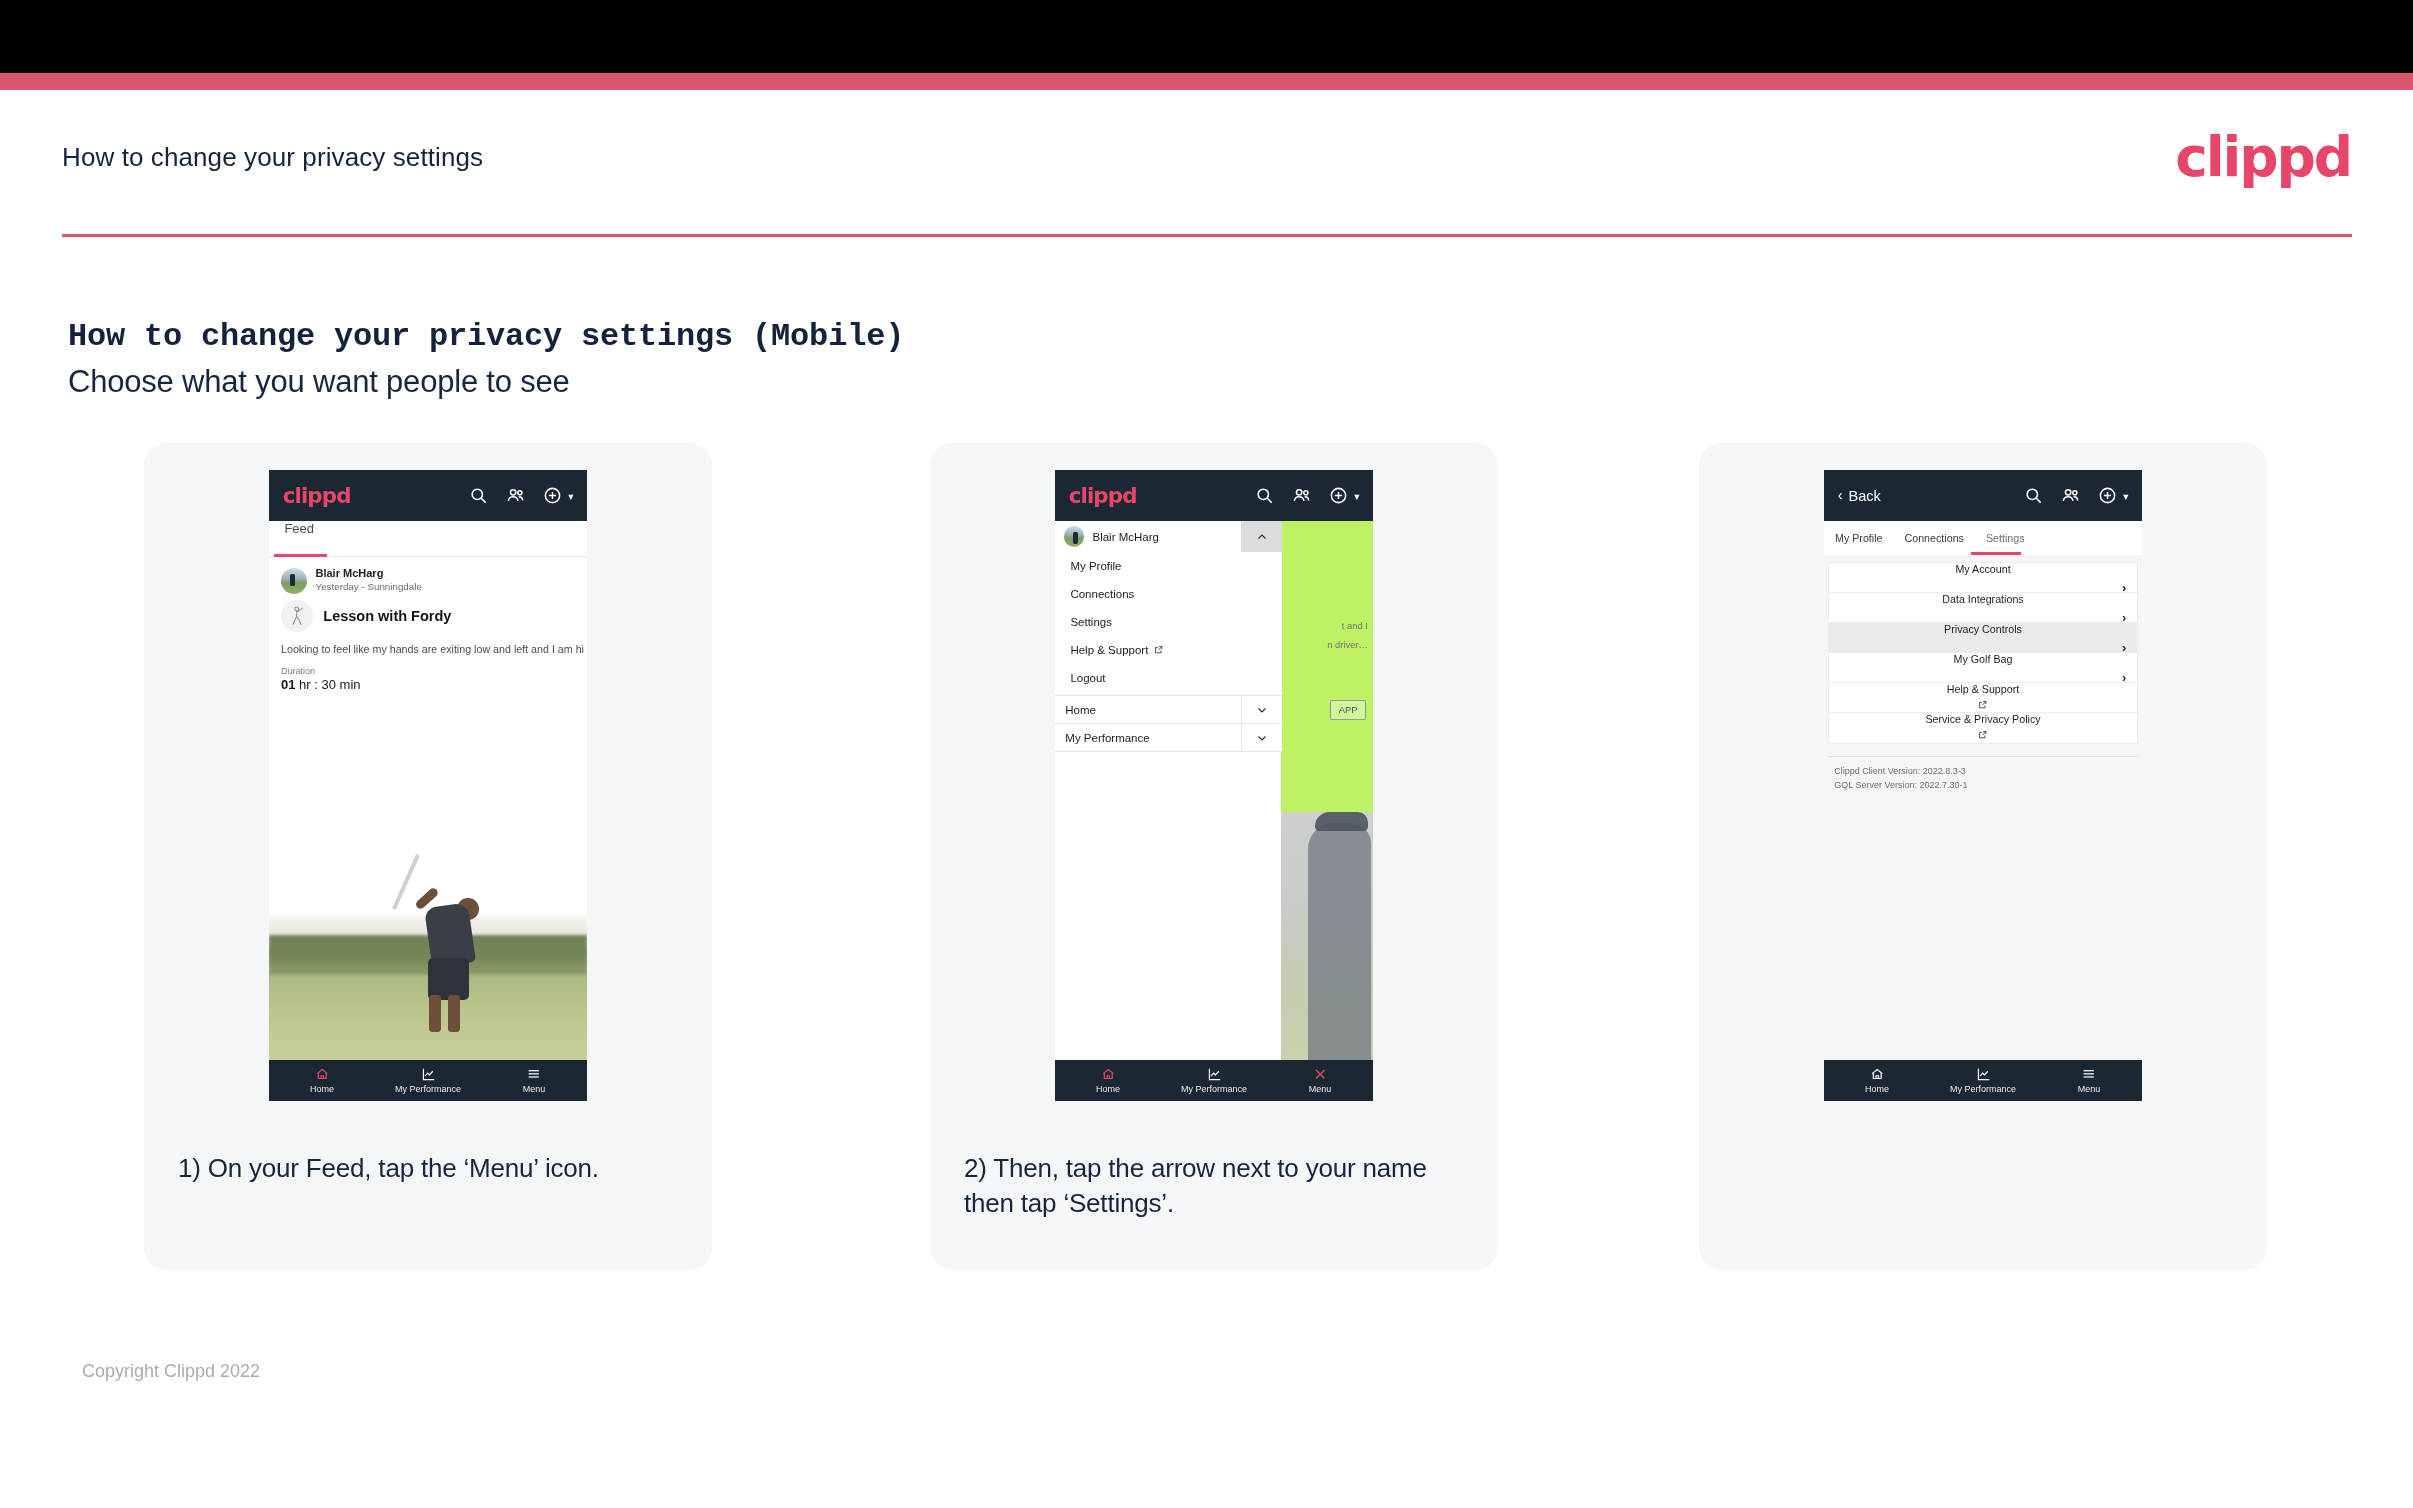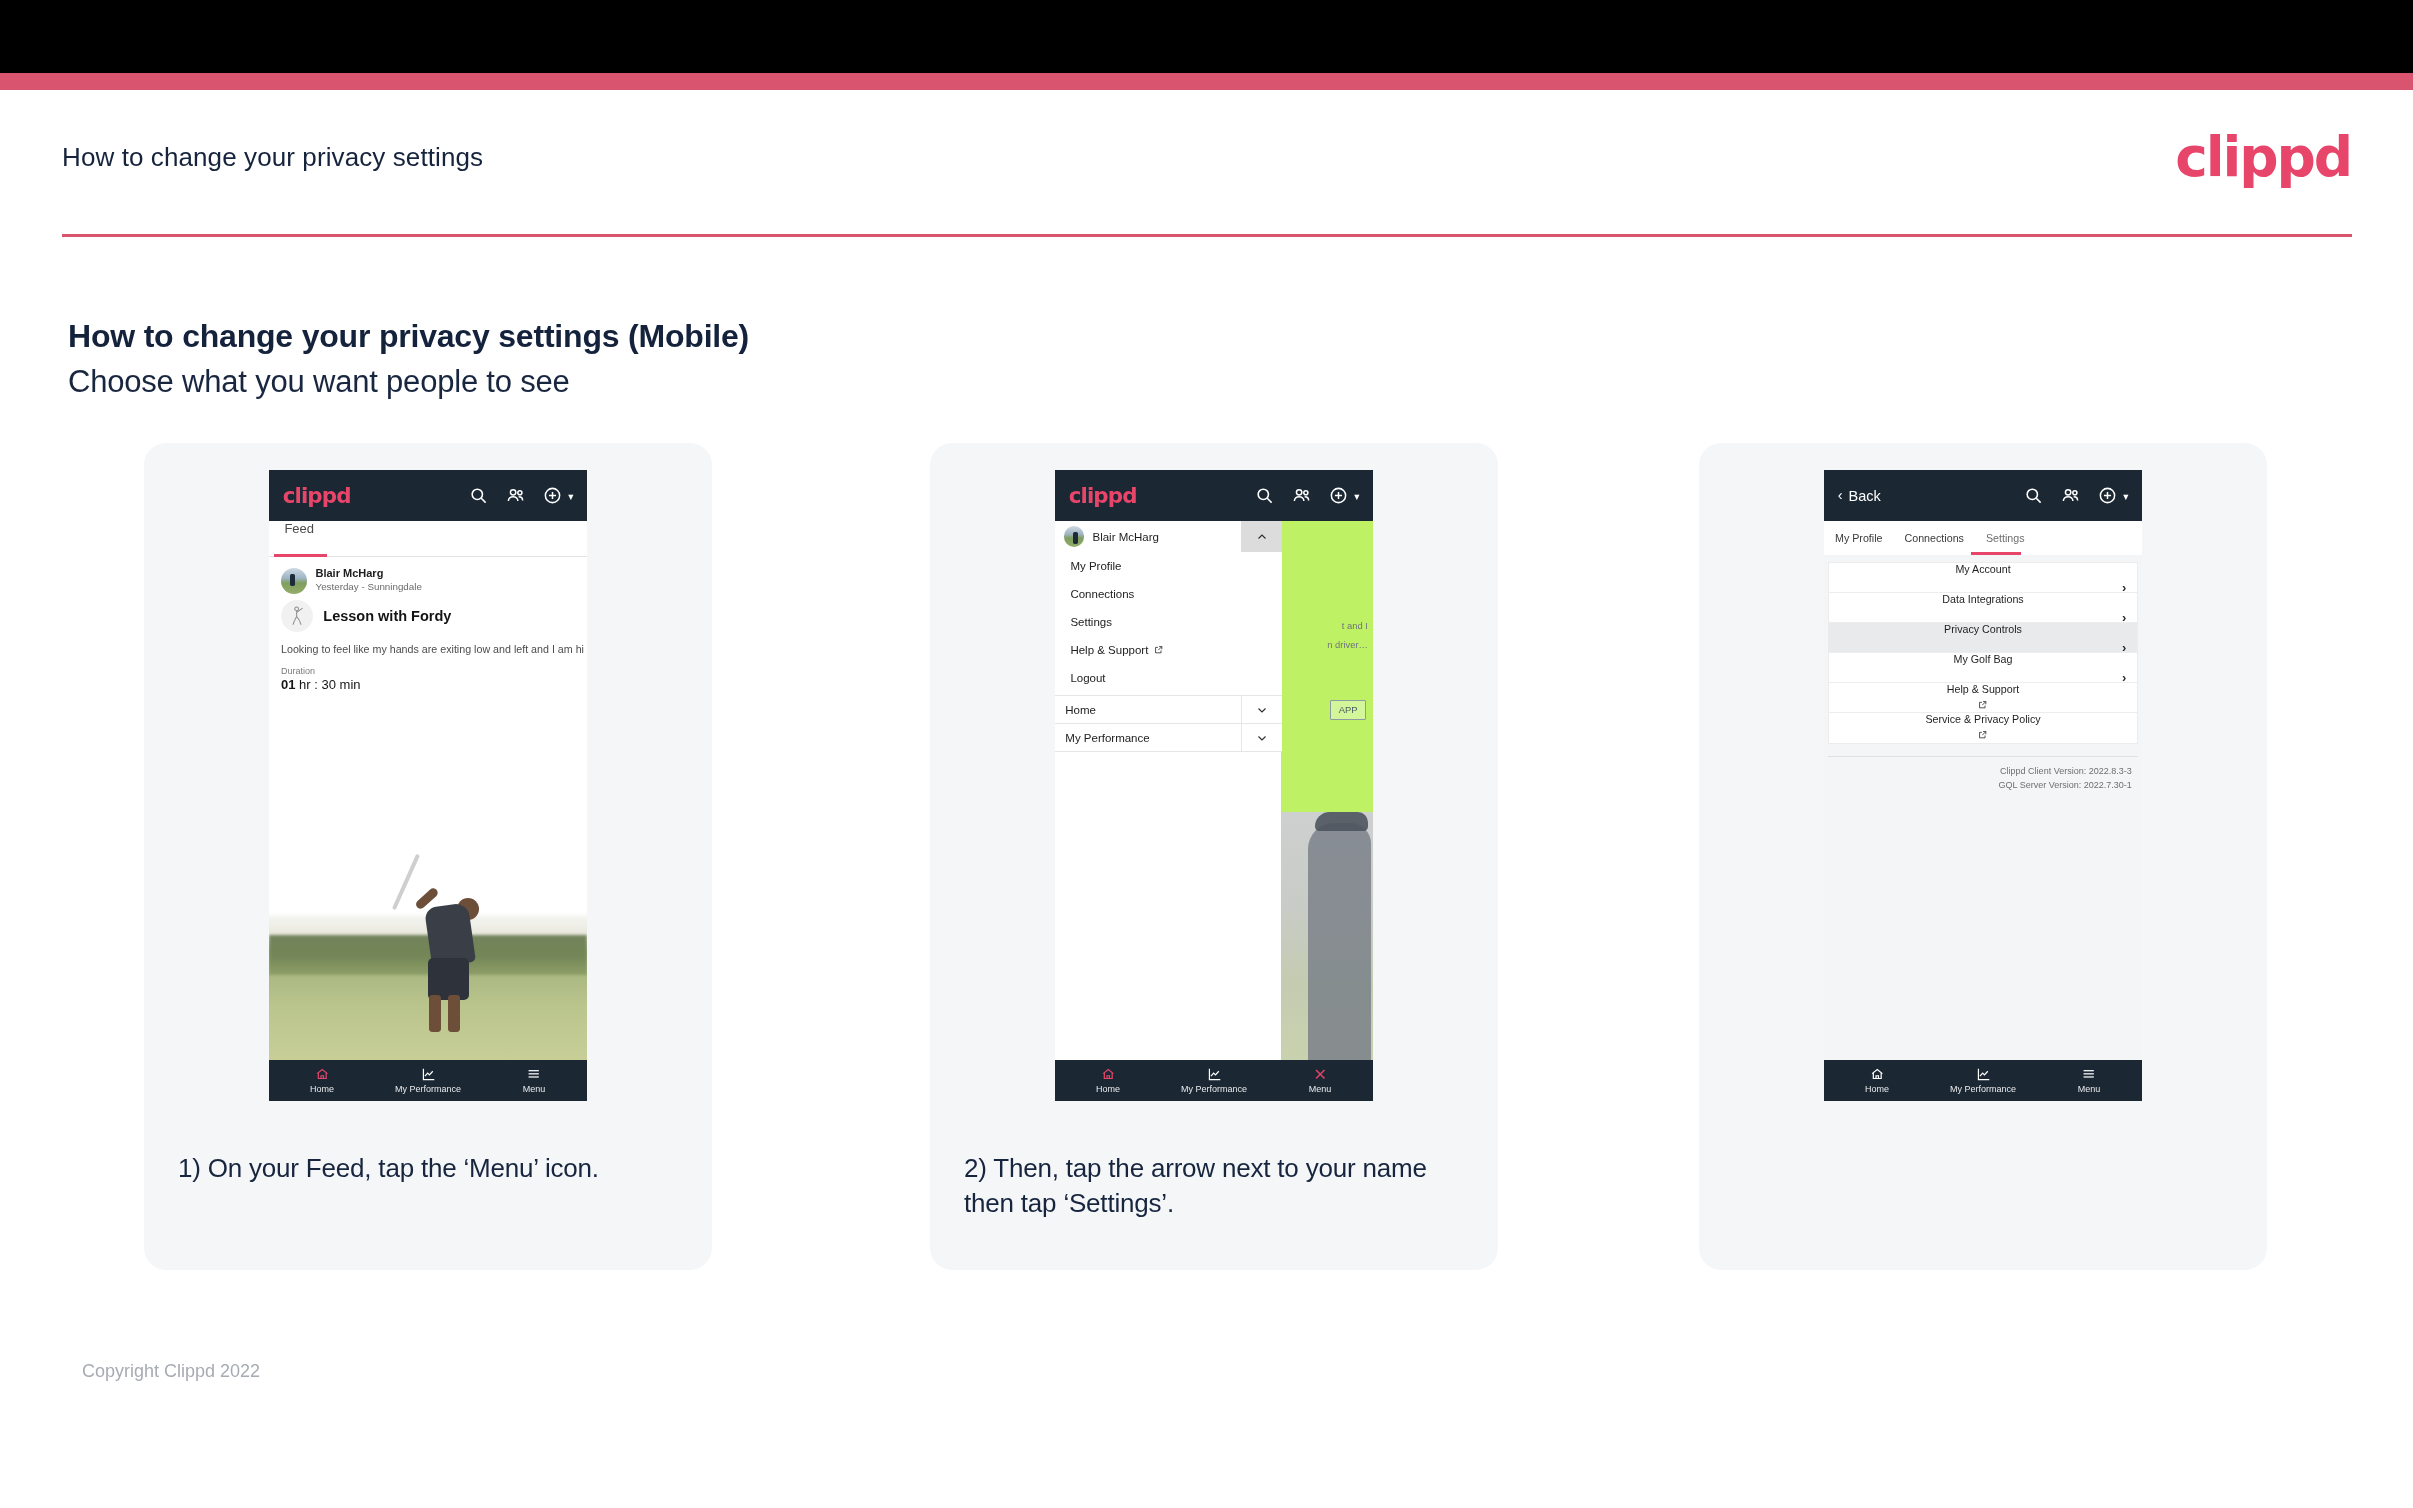--- a/index.html
+++ b/index.html
@@ -26,21 +26,21 @@
     font-size:55px; font-weight:700; color:#e8456a;
     letter-spacing:-2.1px; font-family:"DejaVu Sans", sans-serif;
   }
   .header-rule {
     position:absolute; left:62px; top:143px; width:2290px; height:2.6px;
     background:#d9546e;
   }
 
   
   .headings { position:absolute; left:68px; top:318px; }
-  .heading-main { font-size:32px; font-weight:700; color:#14223c; letter-spacing:-0.2px; }
+  .heading-main { font-size:32px; font-weight:700; color:#14223c; letter-spacing:-0.2px;font-family:Liberation Mono, monospace; }
   .heading-sub  { font-size:31px; font-weight:400; color:#18263f; margin-top:8.5px; letter-spacing:-0.2px; }
 
   
   .cards { position:absolute; left:0; top:443px; width:2413px; height:829px; }
   .card {
     position:absolute; top:0; width:568px; height:827px;
     background:#f5f6f8; border-radius:22px;
   }
   .card-1 { left:144px; }
   .card-2 { left:930px; }
@@ -212,21 +212,21 @@
     height:30px; display:flex; align-items:center; padding:0 10.3px;
     font-size:10.7px; color:#1f1f1f; border-bottom:0.9px solid #ededed; position:relative;
     gap:5.1px;
     flex-direction:column;
   }
   .p3-li:last-child { border-bottom:none; }
   .p3-li.sel { background:#e9eaec; }
   .p3-chev { margin-left:auto; color:#2b2b2b; font-size:13px; font-weight:700; }
 
   .p3-sep { height:0.9px; background:#e0e0e0; margin:12px 4.3px 0 4.3px; }
-  .p3-ver { font-size:9px; color:#6f6f6f; padding:8.5px 10.3px 0 10.3px; line-height:1.5;text-align:right; }
+  .p3-ver { font-size:9px; color:#6f6f6f; padding:8.5px 10.3px 0 10.3px; line-height:1.5; }
 
   
   .caption {
     position:absolute; left:34px; right:31px; top:708px;
     font-size:26px; color:#17253f; line-height:1.35; letter-spacing:-0.2px;
   }
 
   
   .footer {
     position:absolute; left:62px; top:1361px;

